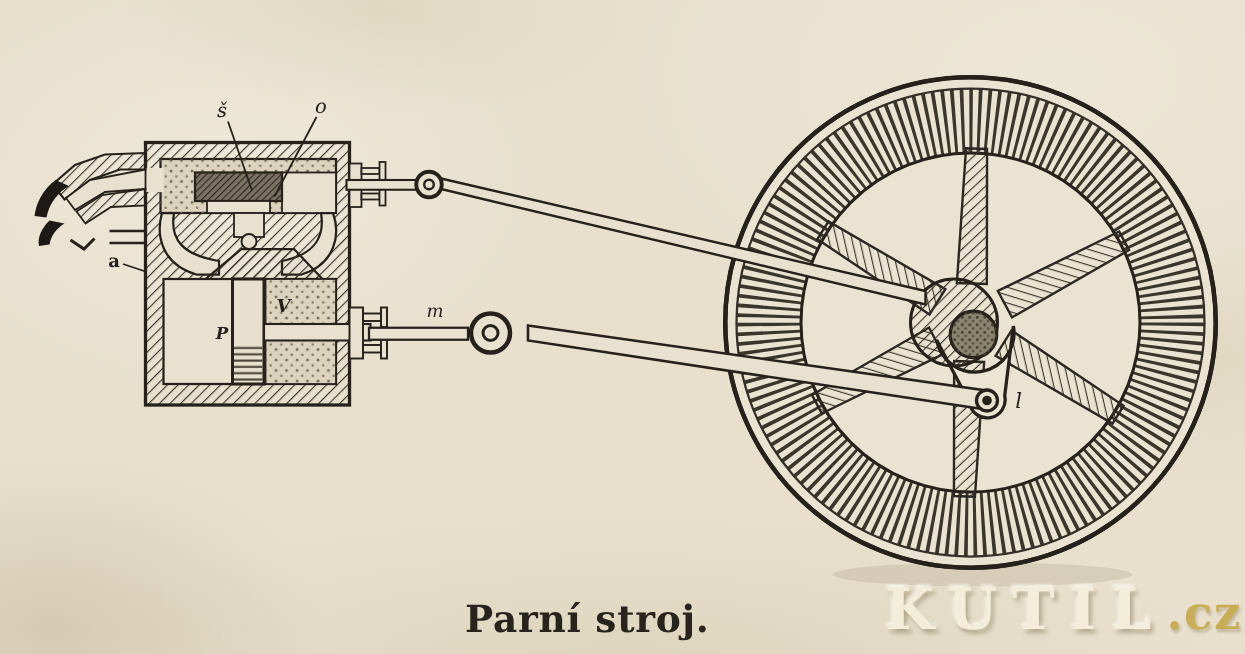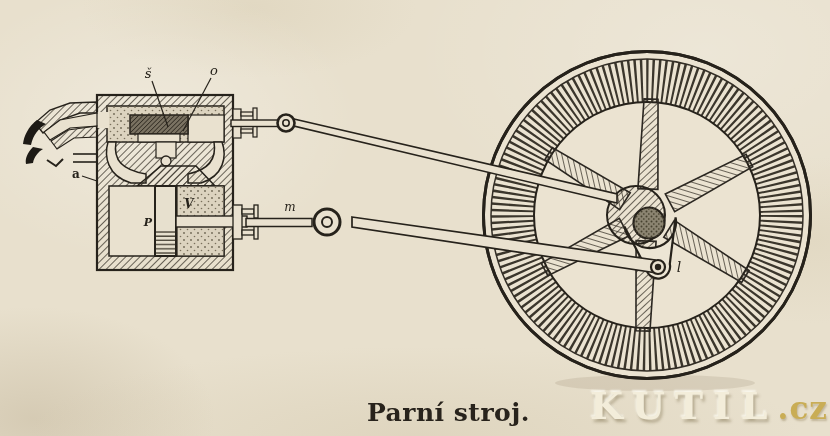--- a/index.html
+++ b/index.html
@@ -10,21 +10,21 @@
     background-image:
       radial-gradient(ellipse 300px 200px at 18% 28%, rgba(255,255,255,0.28), transparent 70%),
       radial-gradient(ellipse 420px 260px at 85% 12%, rgba(255,255,255,0.20), transparent 70%),
       radial-gradient(ellipse 260px 160px at 4% 96%,  rgba(165,148,115,0.28), transparent 70%),
       radial-gradient(ellipse 520px 120px at 50% 100%, rgba(190,175,140,0.22), transparent 75%),
       radial-gradient(ellipse 200px 120px at 98% 55%, rgba(205,192,160,0.22), transparent 70%),
       radial-gradient(ellipse 240px 100px at 30% 2%,  rgba(205,192,160,0.25), transparent 70%);
   }
   svg text{font-family:"DejaVu Serif", serif; fill:#26221b;}
   .caption{
-    position:absolute;left:310px;top:398px;width:220px;text-align:right;
+    position:absolute;left:310px;top:398px;width:220px;text-align:left;
     font-size:25px;font-weight:bold;letter-spacing:0.5px;color:#28231c;
   }
   .watermark{
     position:absolute;left:590px;top:383px;white-space:nowrap;
     font-weight:bold;font-size:38px;letter-spacing:10px;
     color:#f3edda;
     text-shadow: 2px 3px 3px rgba(110,95,60,0.42), -1px -2px 2px rgba(255,255,248,0.7);
     user-select:none;
   }
   .watermark .tld{

